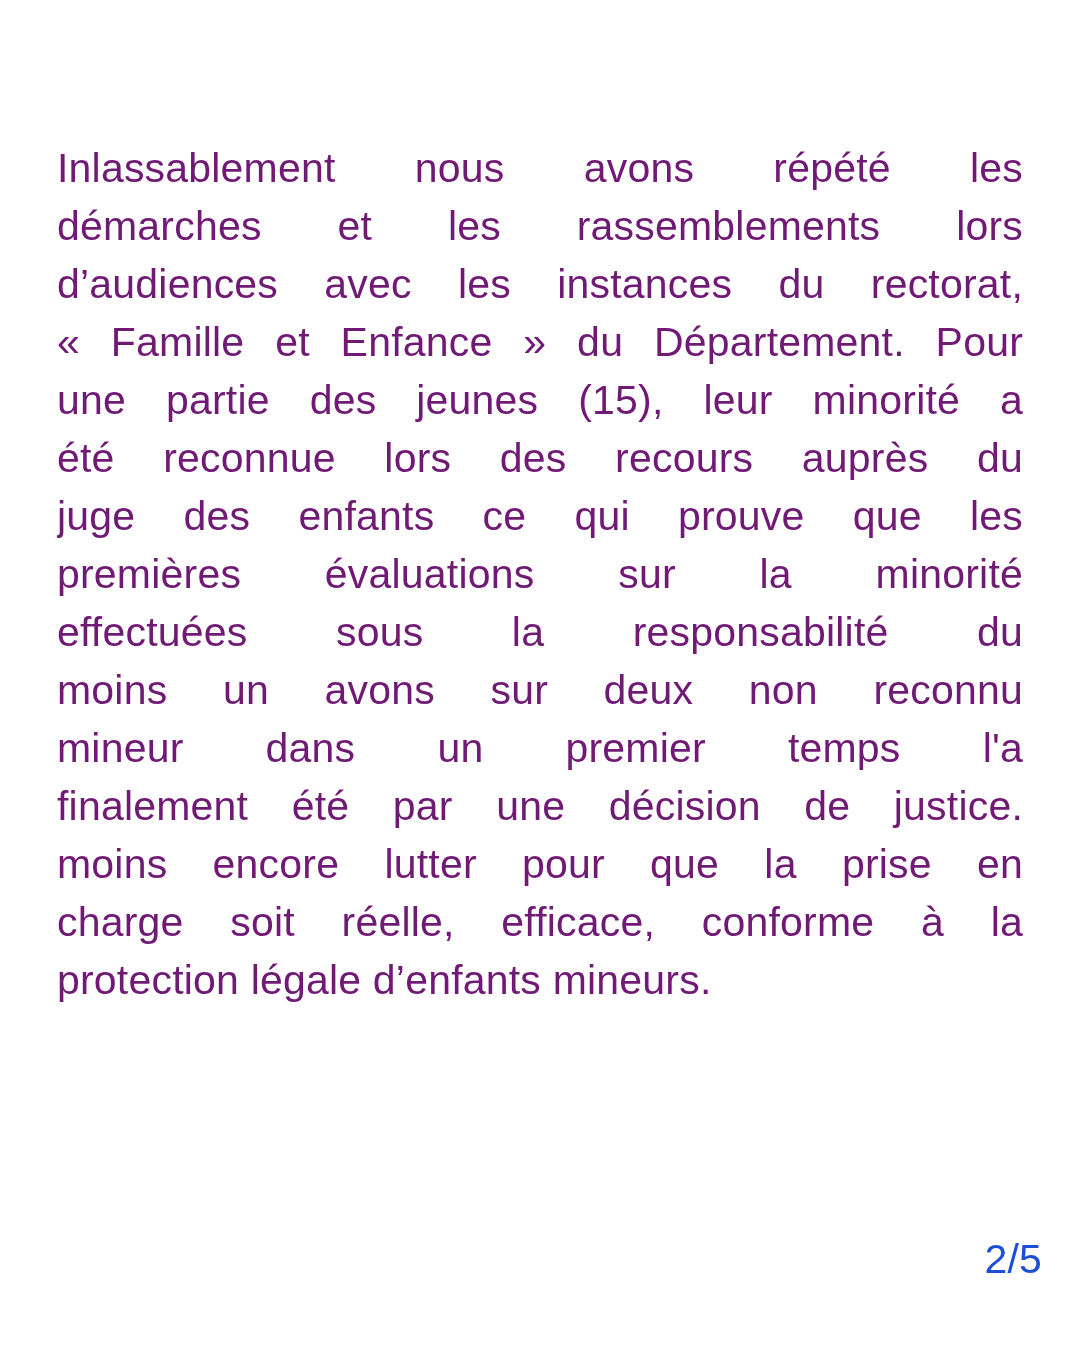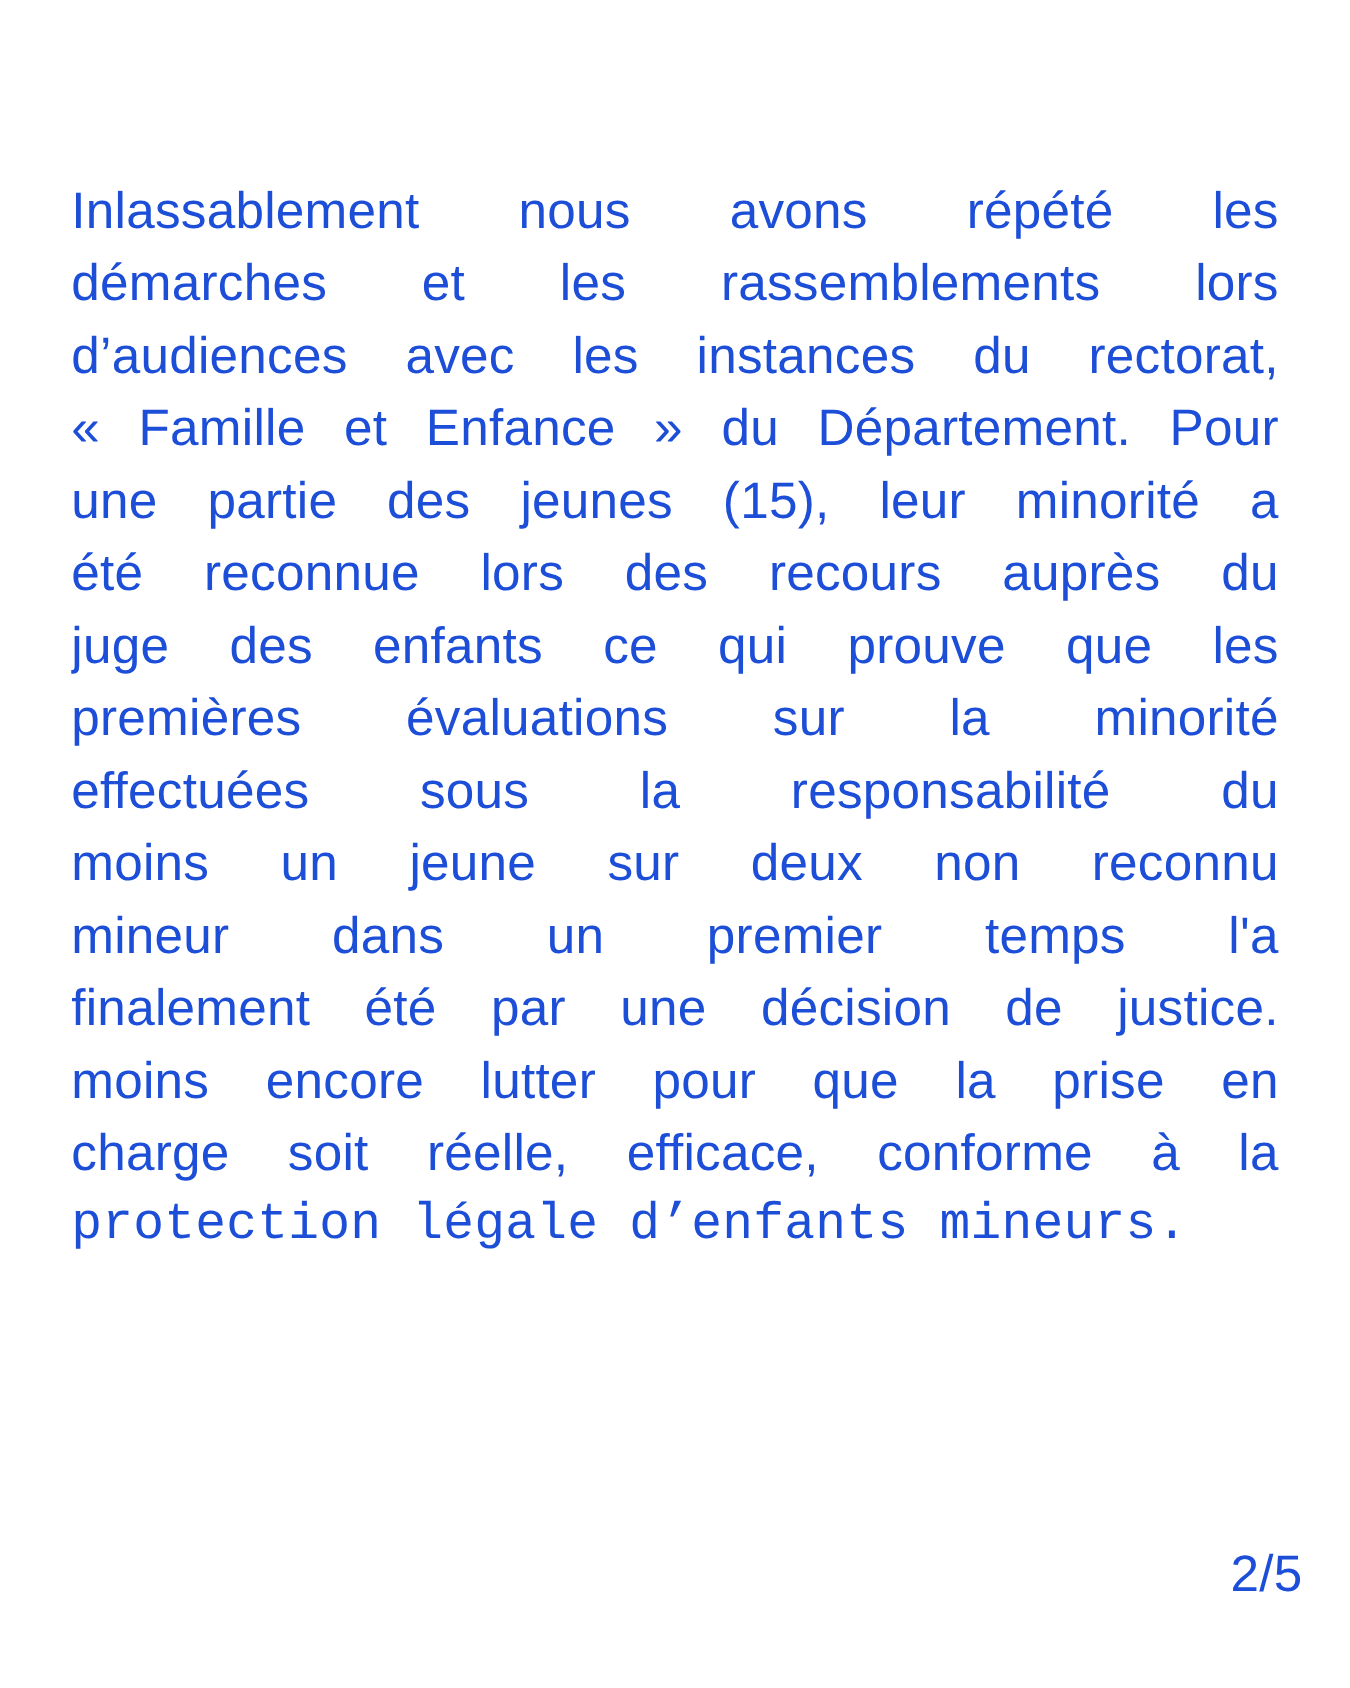--- a/index.html
+++ b/index.html
@@ -17,37 +17,36 @@
     position: relative;
     width: 1080px;
     height: 1350px;
     background: #ffffff;
   }
   .text-block {
     position: absolute;
     top: 139px;
     left: 57px;
     width: 966px;
-    color: #1d4ed8;
+    color: #701a75;
     font-size: 41px;
     font-weight: 400;
     letter-spacing: 0.2px;
   }
   .text-block .line {
     height: 58px;
     line-height: 58px;
     text-align: justify;
     text-align-last: justify;
     overflow: hidden;
     white-space: nowrap;
   }
   .text-block .line.last {
     text-align: center;
     text-align-last: left;
-    font-family: Liberation Mono, monospace;
   }
   .page-number {
     position: absolute;
     top: 1233px;
     right: 38px;
     color: #1d4ed8;
     font-size: 41px;
     font-weight: 400;
     line-height: 52px;
     letter-spacing: 0.2px;
@@ -60,21 +59,21 @@
   <div class="text-block">
       <div class="line">Inlassablement nous avons répété les</div>
       <div class="line">démarches et les rassemblements lors</div>
       <div class="line">d’audiences avec les instances du rectorat,</div>
       <div class="line">« Famille et Enfance » du Département. Pour</div>
       <div class="line">une partie des jeunes (15), leur minorité a</div>
       <div class="line">été reconnue lors des recours auprès du</div>
       <div class="line">juge des enfants ce qui prouve que les</div>
       <div class="line">premières évaluations sur la minorité</div>
       <div class="line">effectuées sous la responsabilité du</div>
-      <div class="line">moins un jeune sur deux non reconnu</div>
+      <div class="line">moins un avons sur deux non reconnu</div>
       <div class="line">mineur dans un premier temps l'a</div>
       <div class="line">finalement été par une décision de justice.</div>
       <div class="line">moins encore lutter pour que la prise en</div>
       <div class="line">charge soit réelle, efficace, conforme à la</div>
       <div class="line last">protection légale d’enfants mineurs.</div>
     </div>
   <div class="page-number">2/5</div>
 </div>
 
 </body></html>

